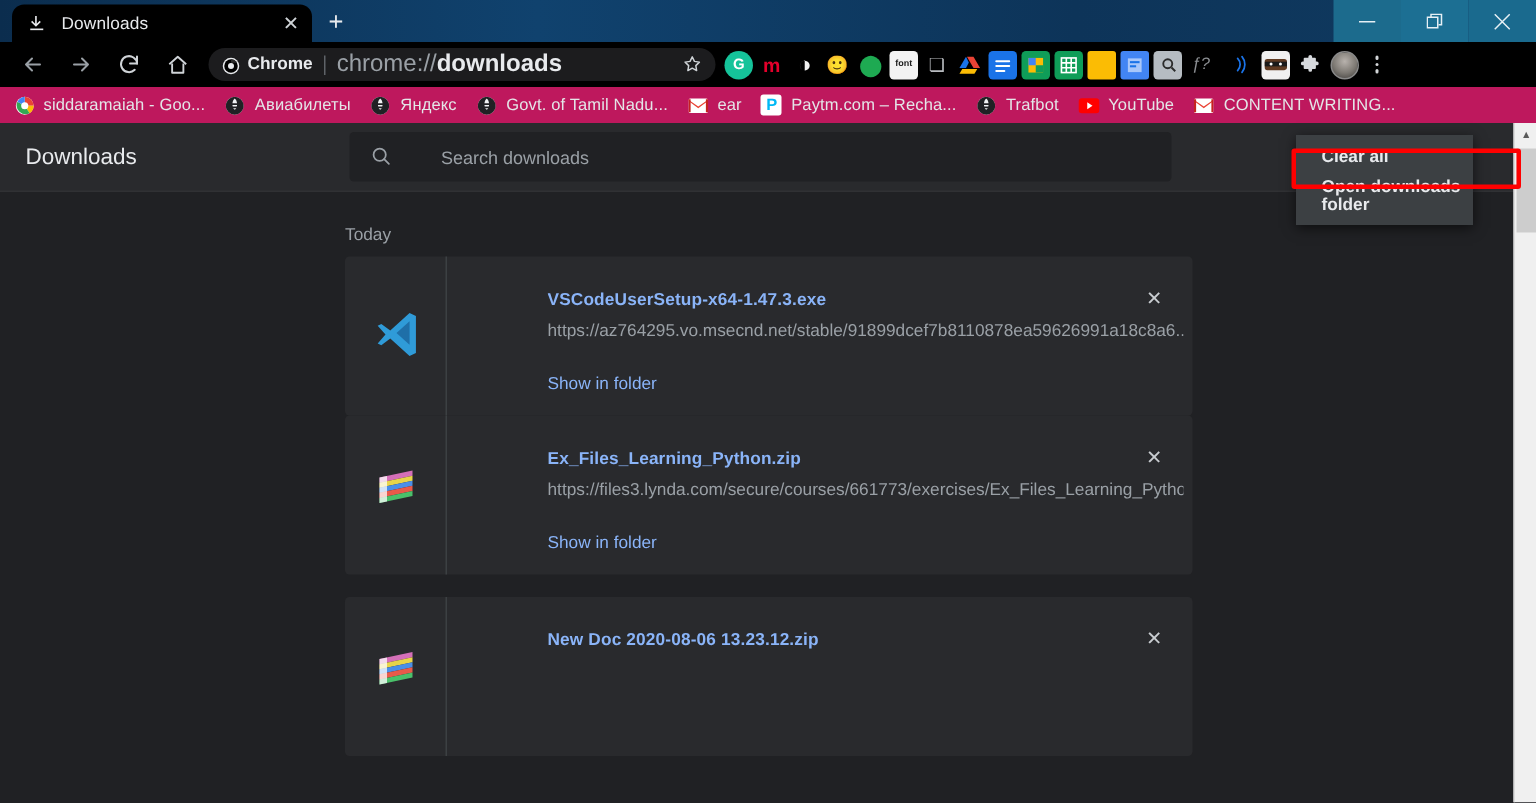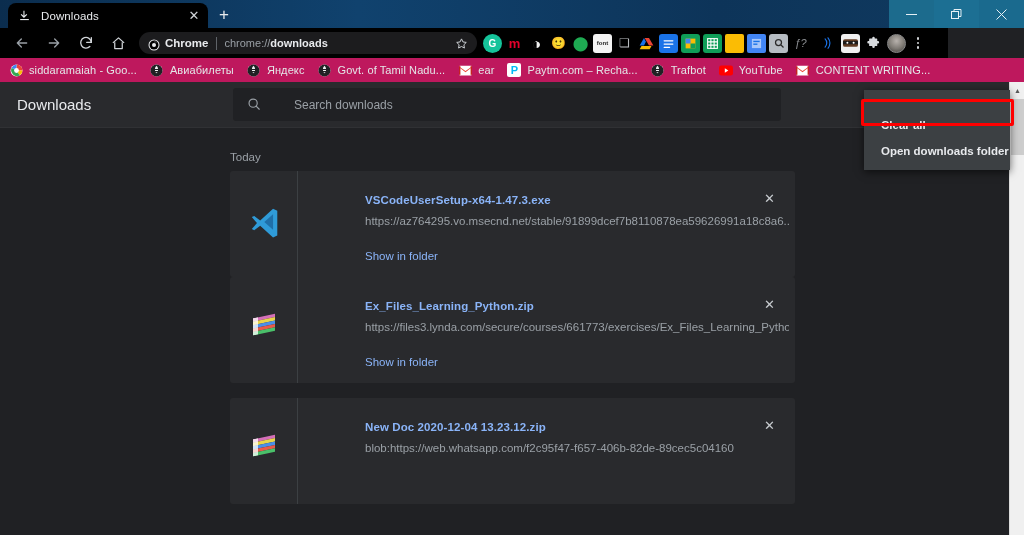--- a/index.html
+++ b/index.html
@@ -46,41 +46,41 @@
     width: 45px; height: 28px; display: flex; align-items: center; justify-content: center;
     color: #e6f0f5; font-size: 11px; background: #1a6a8e;
   }
   .wc.min-b { background:#1c6b8d; }
   .wc.max-b { background:#1c6f93; }
   .wc.close-b { background:#1a6a8e; }
   .wc svg { display:block; }
 
   
   .navbar {
-    position: absolute; top: 28px; left: 0; width: 948px; height: 30px;
+    position: absolute; top: 28px; left: 0; width: 1024px; height: 30px;
     background: #000000;
     display: flex; align-items: center;
   }
   .navbtn {
     width: 28px; height: 28px; margin-left: 4px;
     display: flex; align-items: center; justify-content: center;
     color: #9aa0a6; border-radius: 50%;
   }
   .navbtn.first { margin-left: 8px; }
   .navbtn svg { display:block; }
   .omnibox {
     position: relative; height: 22px; width: 338px; margin-left: 7px;
     background: #1c1c1e; border-radius: 11px;
     display: flex; align-items: center; padding: 0 8px 0 9px;
   }
   .omni-chip { display:flex; align-items:center; gap:5px; }
   .omni-chip-icon { width: 12px; height: 12px; }
   .omni-chip-text { color: #e8eaed; font-size: 11.5px; font-weight: 700; }
   .omni-sep { width:1px; height:13px; background:#5f6368; margin: 0 7px 0 8px; }
-  .omni-url { flex: 1 1 auto; font-size: 11px; color: #9aa0a6; white-space: nowrap; overflow: hidden; }
+  .omni-url { flex: 1 1 auto; font-size: 16px; color: #9aa0a6; white-space: nowrap; overflow: hidden; }
   .omni-url b { color: #e8eaed; font-weight: 700; }
   .omni-star { width: 14px; height: 14px; color: #cfd3d7; flex: 0 0 14px; }
 
   .ext-strip { display: flex; align-items: center; margin-left: 6px; gap: 3px; }
   .extico {
     width: 19px; height: 19px; border-radius: 3px;
     display: flex; align-items: center; justify-content: center;
     font-size: 10px; color: #fff; overflow: hidden; position: relative;
     flex: 0 0 19px;
   }
@@ -149,23 +149,23 @@
     color: #8ab4f8; font-size: 11.5px; margin-top: 23px; display:inline-block;
   }
   .dl-remove {
     position: absolute; right: 17px; top: 19px;
     width: 17px; height: 17px; color: #c8ccd0; font-size: 13px;
     display: flex; align-items: center; justify-content: center;
   }
 
   
   .menu {
-    position: absolute; left: 864px; top: 90px; width: 146px;
+    position: absolute; left: 864px; top: 90px; width: 118px;
     background: #3c4043; box-shadow: 0 2px 8px rgba(0,0,0,.6);
-    padding: 22px 0 6px 0; z-index: 40;
+    padding: 2px 0 6px 0; z-index: 40;
   }
   .menu-item {
     height: 26px; display: flex; align-items: center;
     padding-left: 17px; color: #e8eaed; font-size: 11.5px; font-weight: 700;
   }
   .menu-hl {
     position: absolute; left: 861px; top: 99px; width: 153px; height: 27px;
     border: 3px solid #ff0000; border-radius: 2px; z-index: 50; pointer-events: none;
   }
 
@@ -519,22 +519,21 @@
                 <rect x="3" y="3.4" width="22" height="3.4" fill="#e8d44a"></rect>
                 <rect x="3" y="6.8" width="22" height="3.4" fill="#4a8fe8"></rect>
                 <rect x="3" y="10.2" width="22" height="3.4" fill="#e85a4a"></rect>
                 <rect x="3" y="13.6" width="22" height="3.4" fill="#4ac06a"></rect>
                 <rect x="3" y="0" width="5" height="17" fill="#ffffff" opacity=".75"></rect>
               </g>
             </svg>
           </span>
         </div>
         <div class="dl-body">
-          <div class="dl-name">New Doc 2020-12-04 13.23.12.zip</div>
-          <div class="dl-url">blob:https://web.whatsapp.com/f2c95f47-f657-406b-82de-89cec5c04160</div>
+          <div class="dl-name">New Doc 2020-08-06 13.23.12.zip</div>
           <div class="dl-remove">✕</div>
         </div>
       </div>
 
     </div>
   </div>
 
   <div class="menu">
     <div class="menu-item">Clear all</div>
     <div class="menu-item">Open downloads folder</div>

